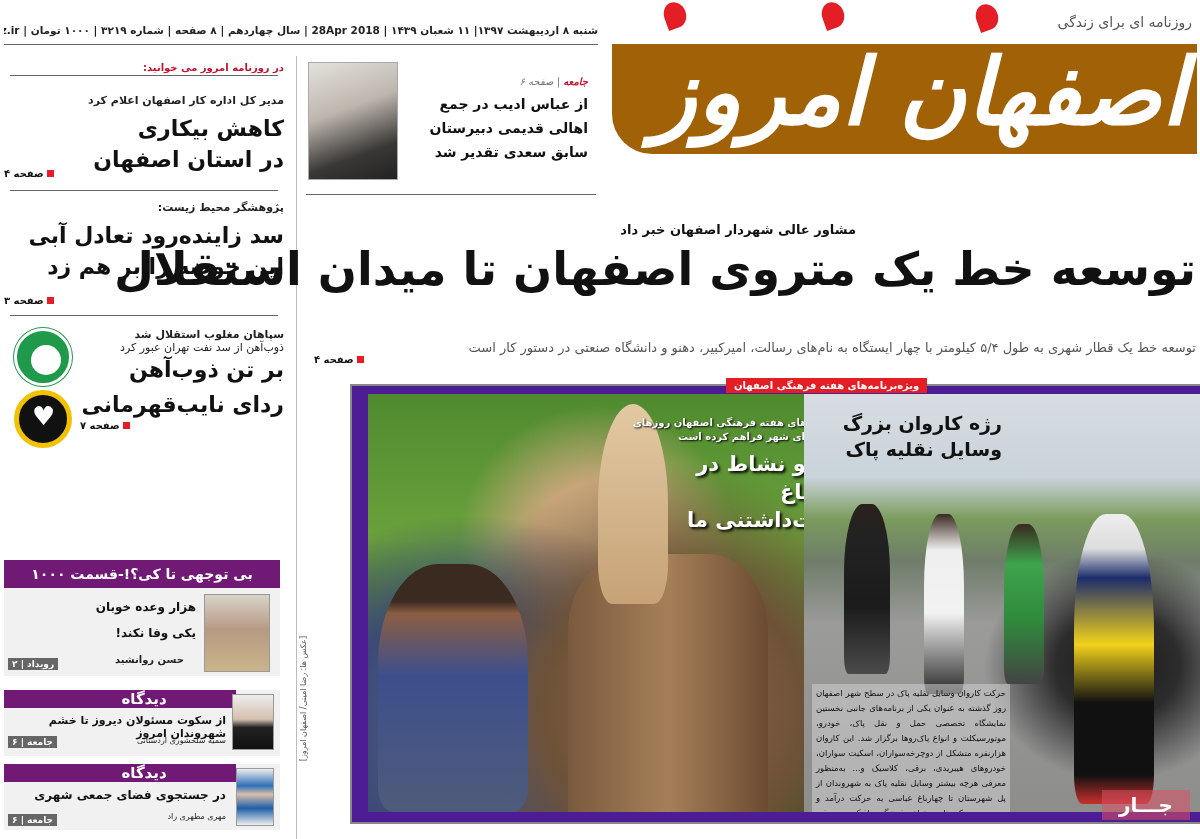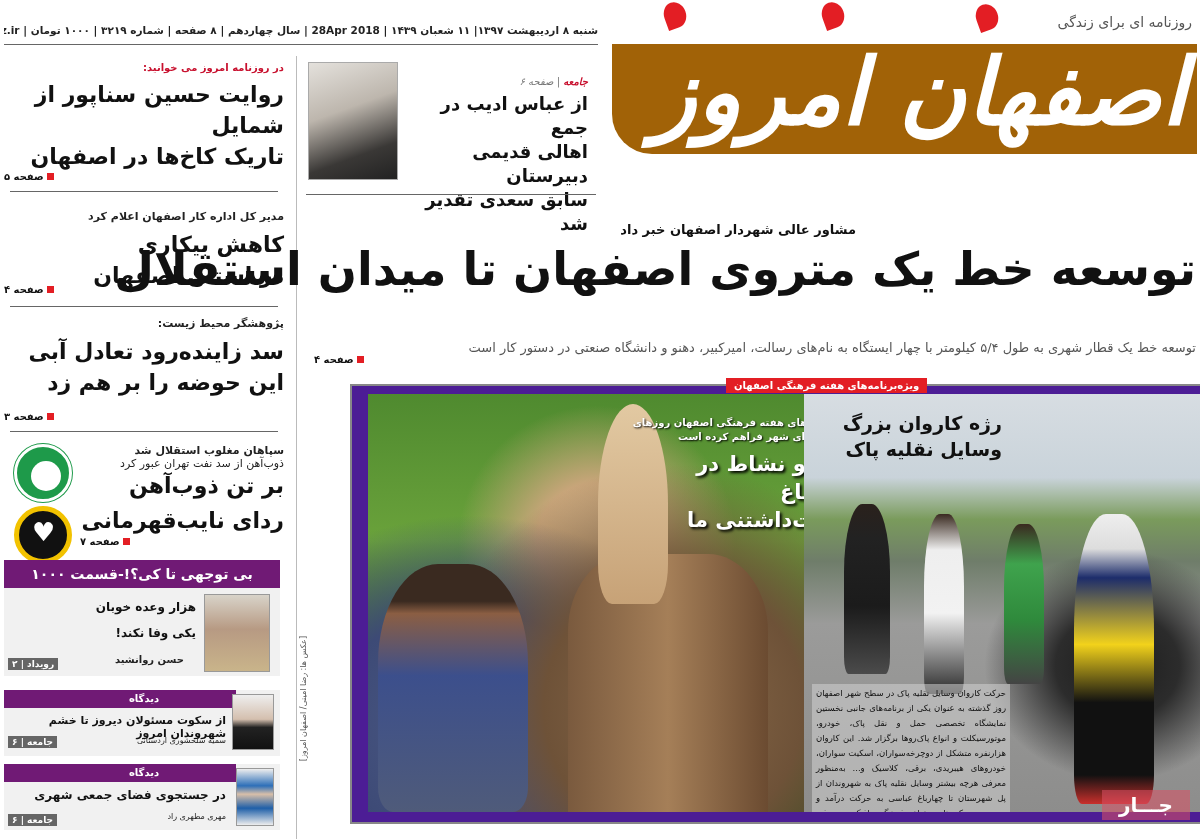--- a/index.html
+++ b/index.html
@@ -36,28 +36,28 @@
   
   .box-main { position: absolute; left: 4px; top: 560px; width: 276px; height: 116px; background: #f1f1f1; }
   .box-hdr { background: #701a75; color: #fff; font-weight: bold; text-align: center; direction: rtl; }
   .box-main .box-hdr { height: 28px; line-height: 28px; font-size: 14px; }
   .box-photo { position: absolute; background: linear-gradient(180deg,#d8d3c9 0%,#b79a83 45%,#c9b48a 100%); border: 1px solid #999; }
   .box-title { position: absolute; direction: rtl; text-align: right; font-weight: bold; color: #111; }
   .box-author { position: absolute; direction: rtl; text-align: right; font-size: 10px; color: #222; font-weight: bold; }
   .tag-gray { position: absolute; left: 4px; background: #666; color: #fff; font-size: 9px; padding: 1px 4px; direction: rtl; font-weight: bold; }
 
   .box-op { position: absolute; left: 4px; width: 276px; height: 66px; background: #f1f1f1; }
-  .box-op .box-hdr { height: 18px; line-height: 18px; font-size: 10px; margin-right: 44px; padding-left: 48px; }
+  .box-op .box-hdr { height: 18px; line-height: 18px; font-size: 15px; margin-right: 44px; padding-left: 48px; }
 
   
   .feature { position: absolute; left: 306px; top: 56px; width: 290px; height: 150px; }
   .feature-photo { position: absolute; left: 2px; top: 6px; width: 90px; height: 118px; background: linear-gradient(160deg,#e4e1dc 0%,#bdb6ad 40%,#3a3836 75%,#222 100%); border: 1px solid #aaa; }
   .feature-label { position: absolute; right: 8px; top: 20px; font-size: 10px; direction: rtl; color: #777; font-style: italic; }
   .feature-label b { color: #c8102e; }
-  .feature-title { position: absolute; right: 8px; top: 36px; width: 190px; direction: rtl; text-align: right; font-size: 18px; line-height: 24px; font-weight: bold; }
+  .feature-title { position: absolute; right: 8px; top: 36px; width: 190px; direction: rtl; text-align: right; font-size: 14px; line-height: 24px; font-weight: bold; }
   .feature-rule { position: absolute; left: 306px; top: 194px; width: 290px; border-top: 1px solid #666; }
 
   
   .lead-kicker { position: absolute; left: 306px; top: 222px; width: 550px; direction: rtl; text-align: right; font-size: 13px; font-weight: bold; }
   .lead-head { position: absolute; left: 306px; top: 238px; width: 890px; direction: rtl; text-align: center; font-size: 46px; font-weight: bold; letter-spacing: -1px; line-height: 62px; white-space: nowrap; }
   .lead-sub { position: absolute; left: 360px; top: 340px; width: 836px; direction: rtl; text-align: right; font-size: 13px; color: #555; white-space: nowrap; }
   .lead-ref { top: 354px; left: 314px; }
 
   
   .spread { position: absolute; left: 306px; top: 384px; width: 888px; height: 440px; border: 2px solid #888; background: #4c1d95; margin-left: 44px; }
@@ -96,25 +96,20 @@
   <span class="logo-text">اصفهان امروز</span>
 </div>
 <div class="logo-dot" style="left:664px;top:2px;"></div>
 <div class="logo-dot" style="left:822px;top:2px;"></div>
 <div class="logo-dot" style="left:976px;top:4px;"></div>
 
 <div class="col-divider"></div>
 <div class="leftcol">
   <div class="lc-intro">در روزنامه امروز می خوانید:</div>
 
-  <div class="story" style="height:110px;margin-top:6px;">
-    <div class="head">روایت حسین سناپور از شمایل</div>
-    <div class="head">تاریک کاخ‌ها در اصفهان</div>
-    <div class="page-ref" style="top:92px;"><span class="sq"></span><span>صفحه ۵</span></div>
-  </div>
   <div class="rule" style="margin-top:2px;"></div>
 
   <div class="story" style="height:102px;margin-top:18px;">
     <div class="kicker">مدیر کل اداره کار اصفهان اعلام کرد</div>
     <div class="head" style="margin-top:6px;">کاهش بیکاری</div>
     <div class="head">در استان اصفهان</div>
     <div class="page-ref" style="top:74px;"><span class="sq"></span><span>صفحه ۴</span></div>
   </div>
   <div class="rule" style="margin-top:-6px;"></div>
 

